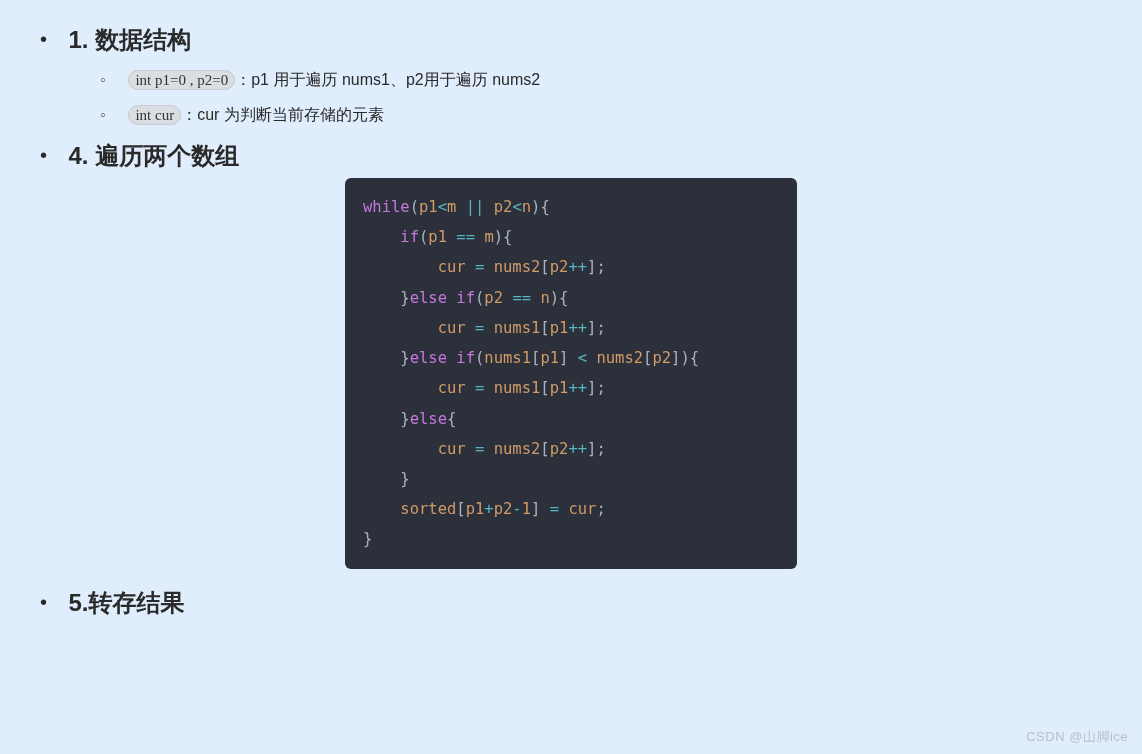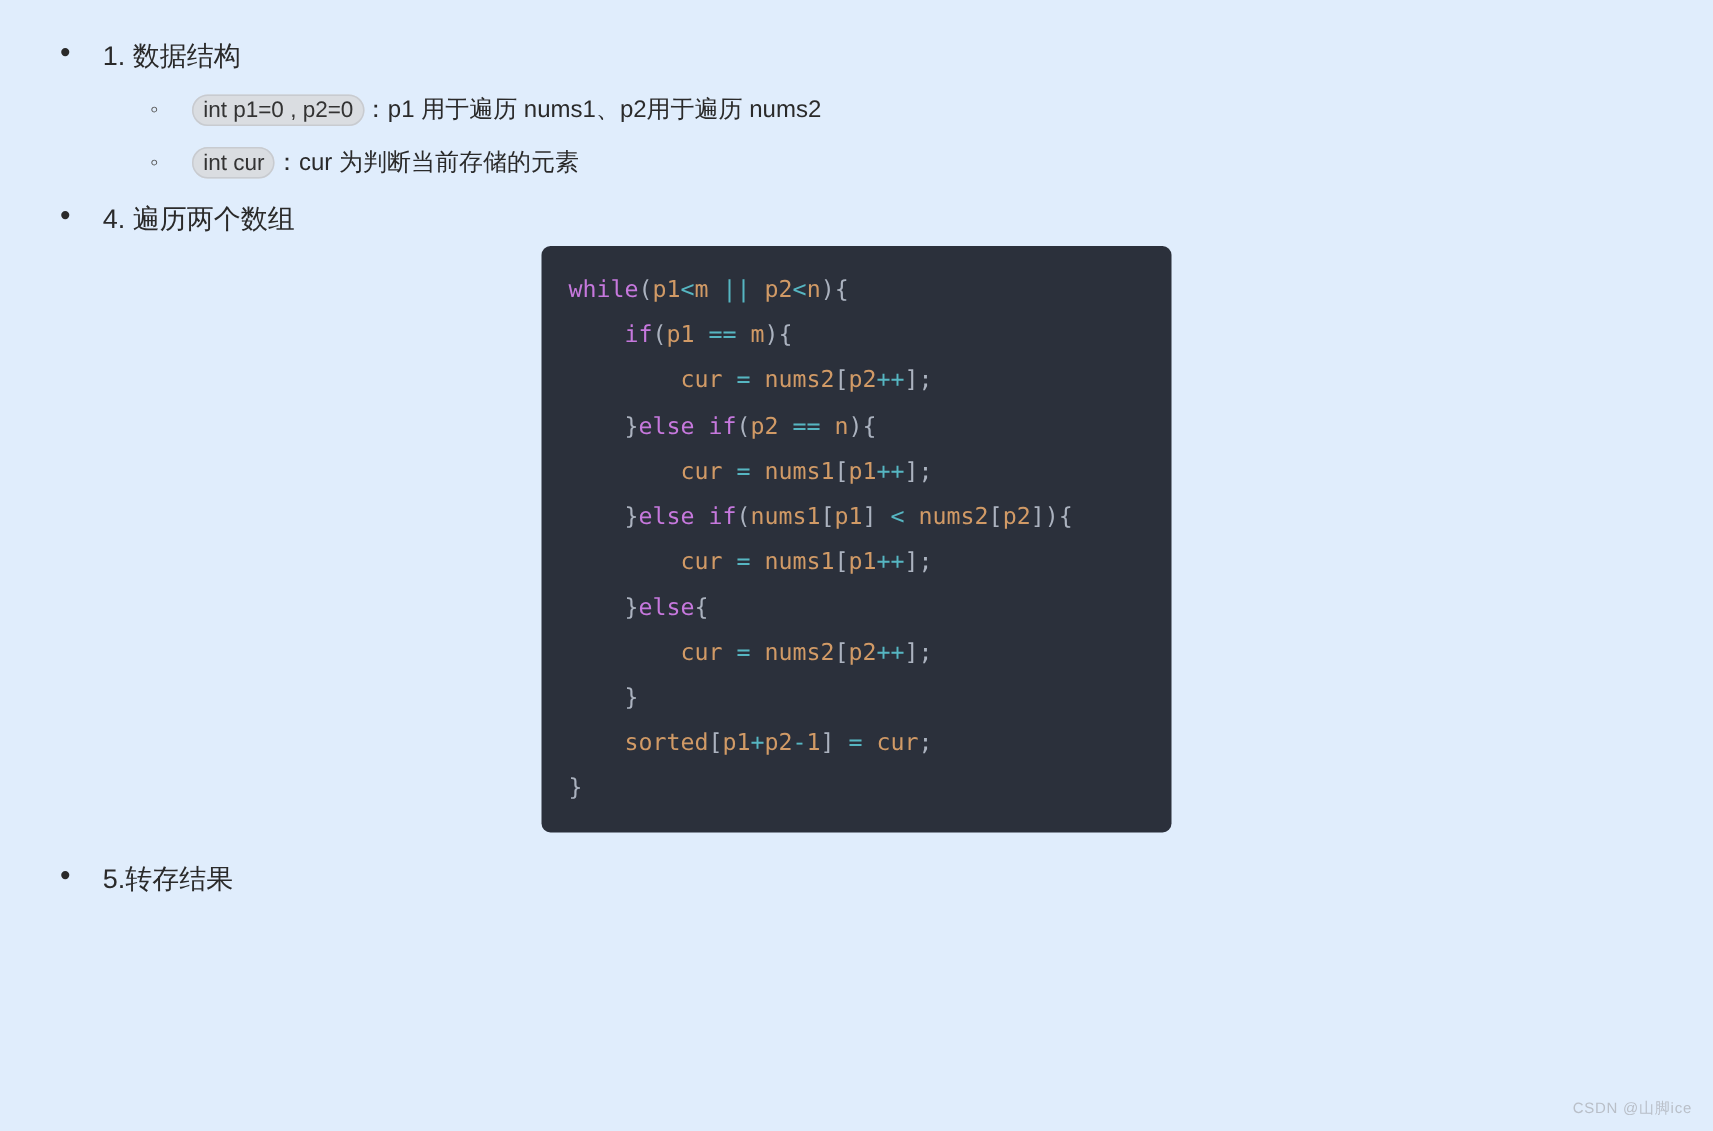--- a/index.html
+++ b/index.html
@@ -20,32 +20,32 @@
   }
   ul.top { list-style: none; padding: 0; margin: 0; }
   ul.top > li { margin-bottom: 12px; }
   ul.top > li::before {
     content: "•";
     display: inline-block;
     width: 24px;
     font-size: 20px;
     vertical-align: 2px;
   }
-  ul.top > li > .hdr { font-weight: 400; font-size: 18px; }
+  ul.top > li > .hdr { font-weight: 700; font-size: 24px; }
   ul.sub { list-style: none; padding: 0; margin: 14px 0 0 60px; }
   ul.sub > li { margin-bottom: 14px; font-size: 16px; }
   ul.sub > li::before {
     content: "◦";
     display: inline-block;
     width: 24px;
     font-size: 16px;
     color: #555;
   }
   code.inline {
-    font-family: Liberation Sans, sans-serif;
+    font-family: Liberation Serif, serif;
     background: #dadde1;
     border: 1px solid #c8cbd0;
     border-radius: 11px;
     padding: 1px 6px;
     font-size: 15px;
     color: #333;
   }
   .codeblock-wrap {
     display: flex;
     justify-content: center;
@@ -53,33 +53,33 @@
   }
   pre.codeblock {
     background: #2b303b;
     color: #c0c5ce;
     border-radius: 6px;
     padding: 14px 18px;
     font-family: "Consolas", "Menlo", monospace;
     font-size: 15.5px;
     line-height: 1.95;
     margin: 0;
-    width: 420px;
+    width: 452px;
     white-space: pre;
   }
   .tk-kw   { color: #c678dd; }
   .tk-id   { color: #d19a66; }
   .tk-op   { color: #56b6c2; }
   .tk-pun  { color: #abb2bf; }
   .tk-num  { color: #d19a66; }
   .watermark {
     position: absolute;
     right: 14px;
     bottom: 8px;
-    font-size: 10px;
+    font-size: 13px;
     color: #b9bfc8;
     letter-spacing: 0.5px;
   }
 </style>
 </head>
 <body>
 
 <div class="content">
   <ul class="top">
     <li>

